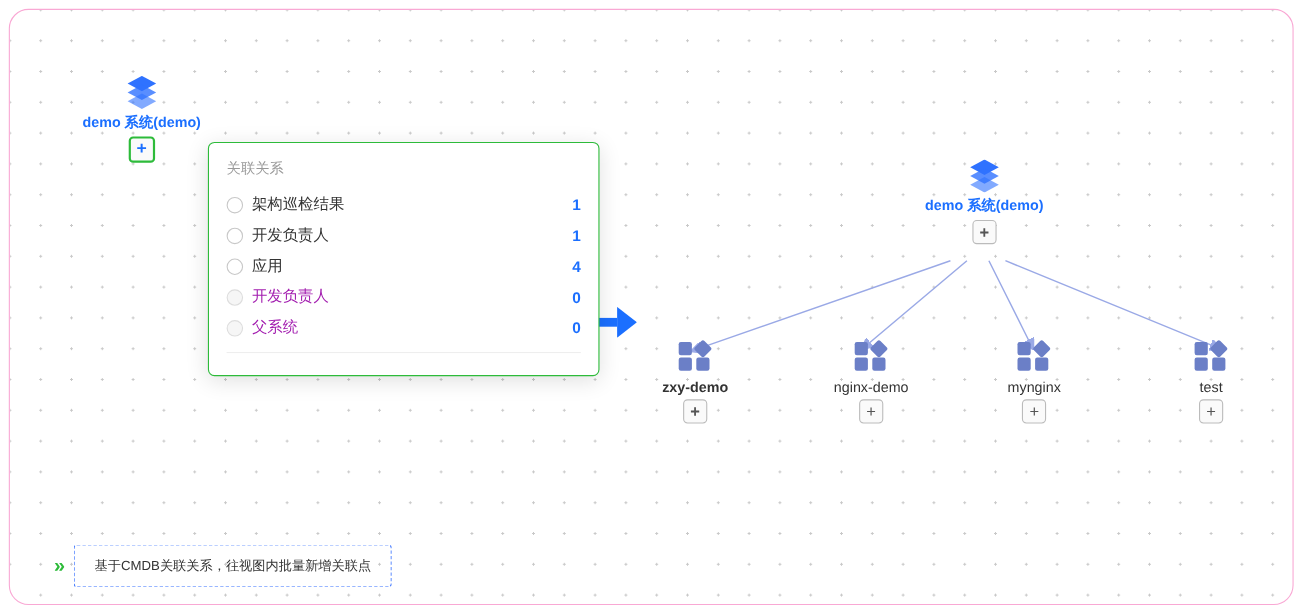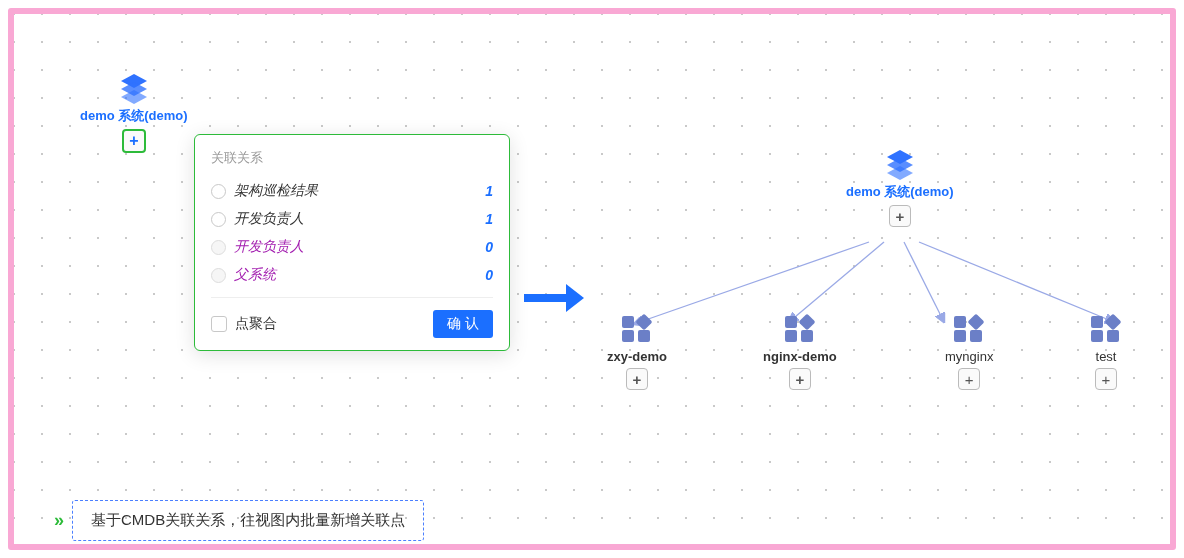--- a/index.html
+++ b/index.html
@@ -6,22 +6,22 @@
   body {
     font-family: -apple-system, "PingFang SC", "Microsoft YaHei", sans-serif;
     background: #fff;
     width: 1184px;
     height: 558px;
     position: relative;
   }
   .outer {
     position: absolute;
     top: 8px; left: 8px; right: 8px; bottom: 8px;
-    border: 6px solid #f9a8d4;
-    border-radius: 3px;
+    border: 1px solid #f9a8d4;
+    border-radius: 18px;
     overflow: hidden;
     background: #fff;
   }
   .dots {
     position: absolute;
     inset: 0;
     background-image: radial-gradient(circle, #c9c9c9 1.2px, transparent 1.2px);
     background-size: 28px 28px;
     background-position: 14px 14px;
     pointer-events: none;
@@ -47,40 +47,39 @@
     margin-top: 4px;
     cursor: pointer;
   }
   .plus-btn.selected {
     border: 2px solid #2dbb3a;
     color: #1b6fff;
   }
   
   .popover {
     position: absolute;
-    width: 316px;
+    width: 356px;
     border: 1.5px solid #2dbb3a;
     border-radius: 6px;
     background: #fff;
     box-shadow: 0 4px 20px rgba(0,0,0,0.12);
     padding: 14px 16px 12px 16px;
     z-index: 10;
   }
   .popover-title {
     color: #999;
     font-size: 13px;
     margin-bottom: 10px;
   }
   .rel-item {
     display: flex;
     align-items: center;
     justify-content: space-between;
     padding: 5px 0;
     font-size: 14px;
-    font-style: italic;
   }
   .rel-left {
     display: flex;
     align-items: center;
     gap: 8px;
   }
   .radio {
     width: 15px; height: 15px;
     border: 1.5px solid #c8c8c8;
     border-radius: 50%;
@@ -139,21 +138,21 @@
   
   .caption-row {
     position:absolute;
     display:flex; align-items:center; gap:14px;
   }
   .chevrons { color:#2dbb3a; font-size:18px; letter-spacing:-6px; font-weight:bold; }
   .caption {
     border:1px dashed #4b7fff;
     border-radius:3px;
     padding:10px 18px;
-    font-size:15px;
+    font-size:12px;
     color:#333;
   }
 </style>
 </head>
 <body>
 
 <div class="outer">
   <div class="dots"></div>
 
   <div class="node" style="left:66px; top:60px;">
@@ -180,43 +179,43 @@
           </div>
           <span class="rel-count">1</span>
         </div>
         <div class="rel-item">
           <div class="rel-left">
             <span class="radio"></span>
             <span class="rel-label">开发负责人</span>
           </div>
           <span class="rel-count">1</span>
         </div>
+        <div class="rel-item">
+          <div class="rel-left">
+            <span class="radio"></span>
+            <span class="rel-label">应用</span>
+          </div>
+          <span class="rel-count">4</span>
+        </div>
         <div class="rel-item disabled">
           <div class="rel-left">
             <span class="radio"></span>
             <span class="rel-label">开发负责人</span>
           </div>
           <span class="rel-count">0</span>
         </div>
         <div class="rel-item disabled">
           <div class="rel-left">
             <span class="radio"></span>
             <span class="rel-label">父系统</span>
           </div>
           <span class="rel-count">0</span>
         </div>
       </div>
     <div class="hr"></div>
-    <div class="popover-footer">
-      <div class="chk-group">
-        <span class="chk"></span>
-        <span>点聚合</span>
-      </div>
-      <button class="confirm-btn">确 认</button>
-    </div>
   </div>
 
   <div class="big-arrow" style="left:510px; top:270px;">
     <svg width="60" height="28" viewBox="0 0 60 28">
       <rect x="0" y="10" width="42" height="8" fill="#1b6fff"></rect>
       <polygon points="42,0 60,14 42,28" fill="#1b6fff"></polygon>
     </svg>
   </div>
 
   <div class="node" style="left:832px; top:136px;">
@@ -247,29 +246,29 @@
 
   <div id="children-layer">
       <div class="child-node" style="left: 593px; top: 300px; font-weight: bold;"><span><svg width="34" height="30" viewBox="0 0 34 30">
             <g fill="#6b7fc7">
               <rect x="2" y="2" width="12" height="12" rx="2"></rect>
               <rect transform="rotate(45 24 8)" x="18" y="2" width="12" height="12" rx="2"></rect>
               <rect x="2" y="16" width="12" height="12" rx="2"></rect>
               <rect x="18" y="16" width="12" height="12" rx="2"></rect>
             </g>
           </svg></span><div class="child-label">zxy-demo</div><div><span class="plus-small">+</span></div></div>
-      <div class="child-node" style="left: 749px; top: 300px; font-weight: bold;"><span><svg width="34" height="30" viewBox="0 0 34 30">
+      <div class="child-node" style="left: 749px; top: 300px;"><span><svg width="34" height="30" viewBox="0 0 34 30">
             <g fill="#6b7fc7">
               <rect x="2" y="2" width="12" height="12" rx="2"></rect>
               <rect transform="rotate(45 24 8)" x="18" y="2" width="12" height="12" rx="2"></rect>
               <rect x="2" y="16" width="12" height="12" rx="2"></rect>
               <rect x="18" y="16" width="12" height="12" rx="2"></rect>
             </g>
           </svg></span><div class="child-label">nginx-demo</div><div><span class="plus-small">+</span></div></div>
-      <div class="child-node" style="left: 907px; top: 300px; margin-left: 24px;"><span><svg width="34" height="30" viewBox="0 0 34 30">
+      <div class="child-node" style="left: 907px; top: 300px;"><span><svg width="34" height="30" viewBox="0 0 34 30">
             <g fill="#6b7fc7">
               <rect x="2" y="2" width="12" height="12" rx="2"></rect>
               <rect transform="rotate(45 24 8)" x="18" y="2" width="12" height="12" rx="2"></rect>
               <rect x="2" y="16" width="12" height="12" rx="2"></rect>
               <rect x="18" y="16" width="12" height="12" rx="2"></rect>
             </g>
           </svg></span><div class="child-label">mynginx</div><div><span class="plus-small">+</span></div></div>
       <div class="child-node" style="left: 1075px; top: 300px; text-align: center;"><span><svg width="34" height="30" viewBox="0 0 34 30">
             <g fill="#6b7fc7">
               <rect x="2" y="2" width="12" height="12" rx="2"></rect>

